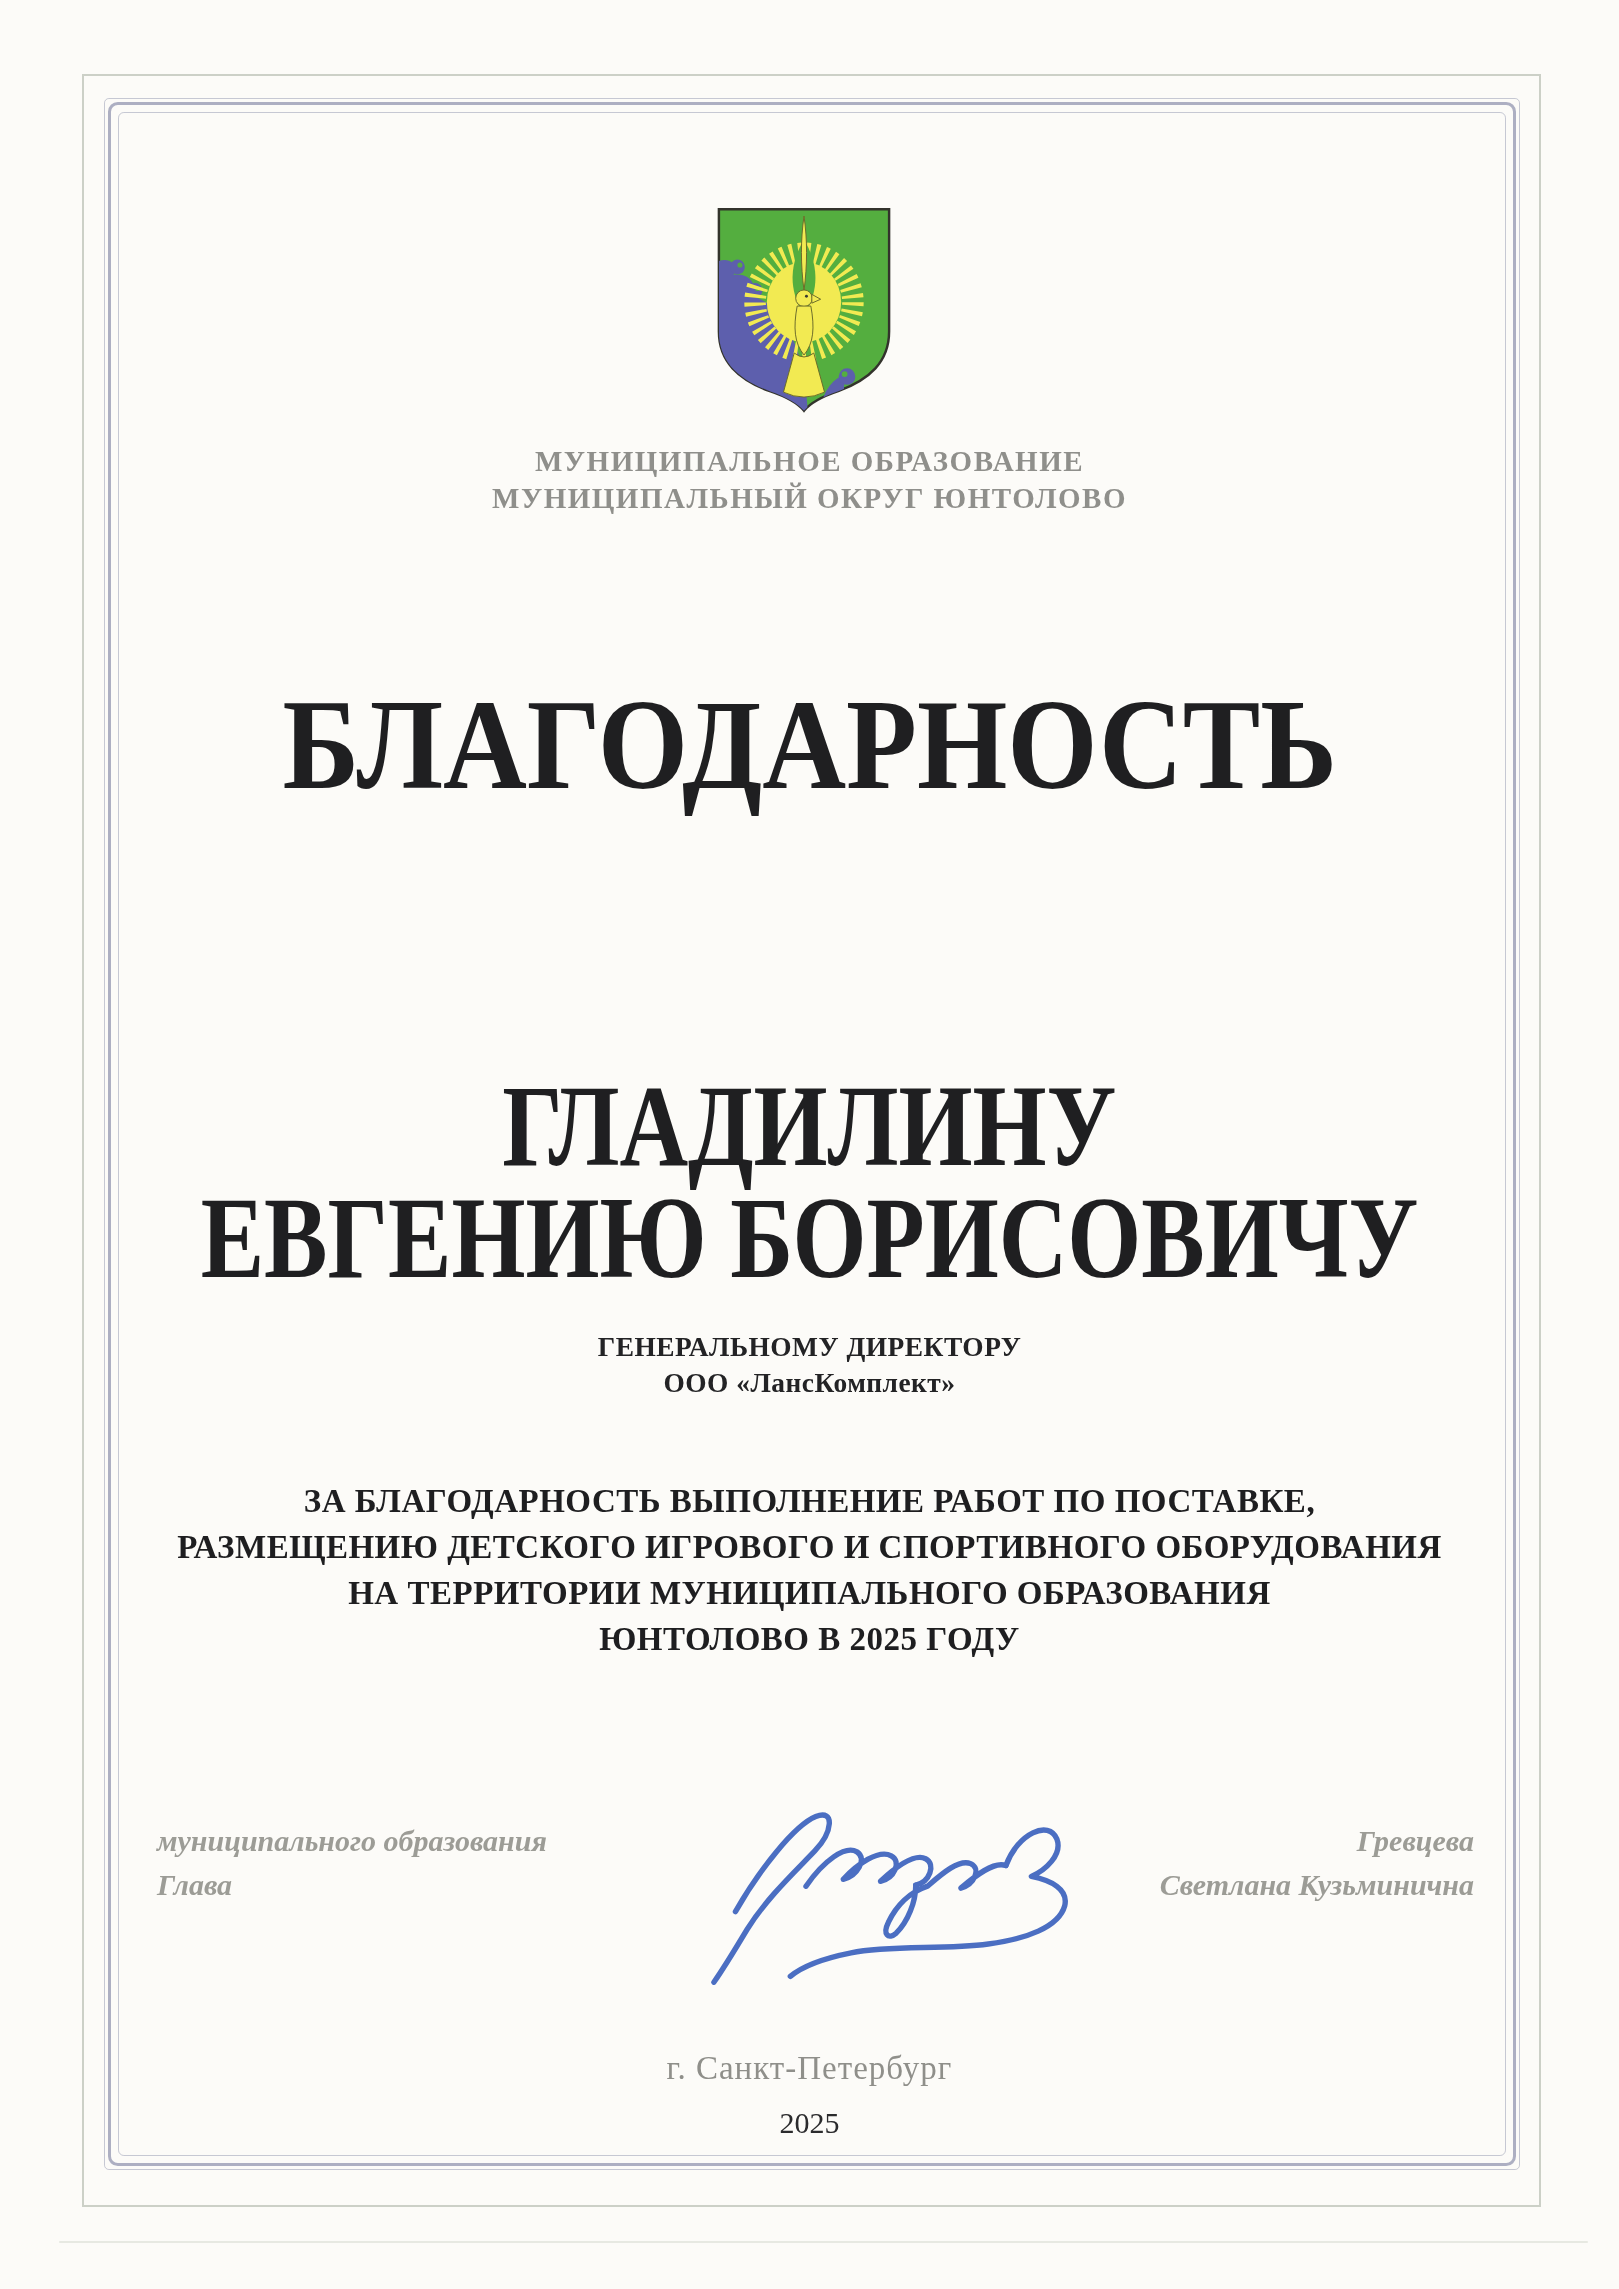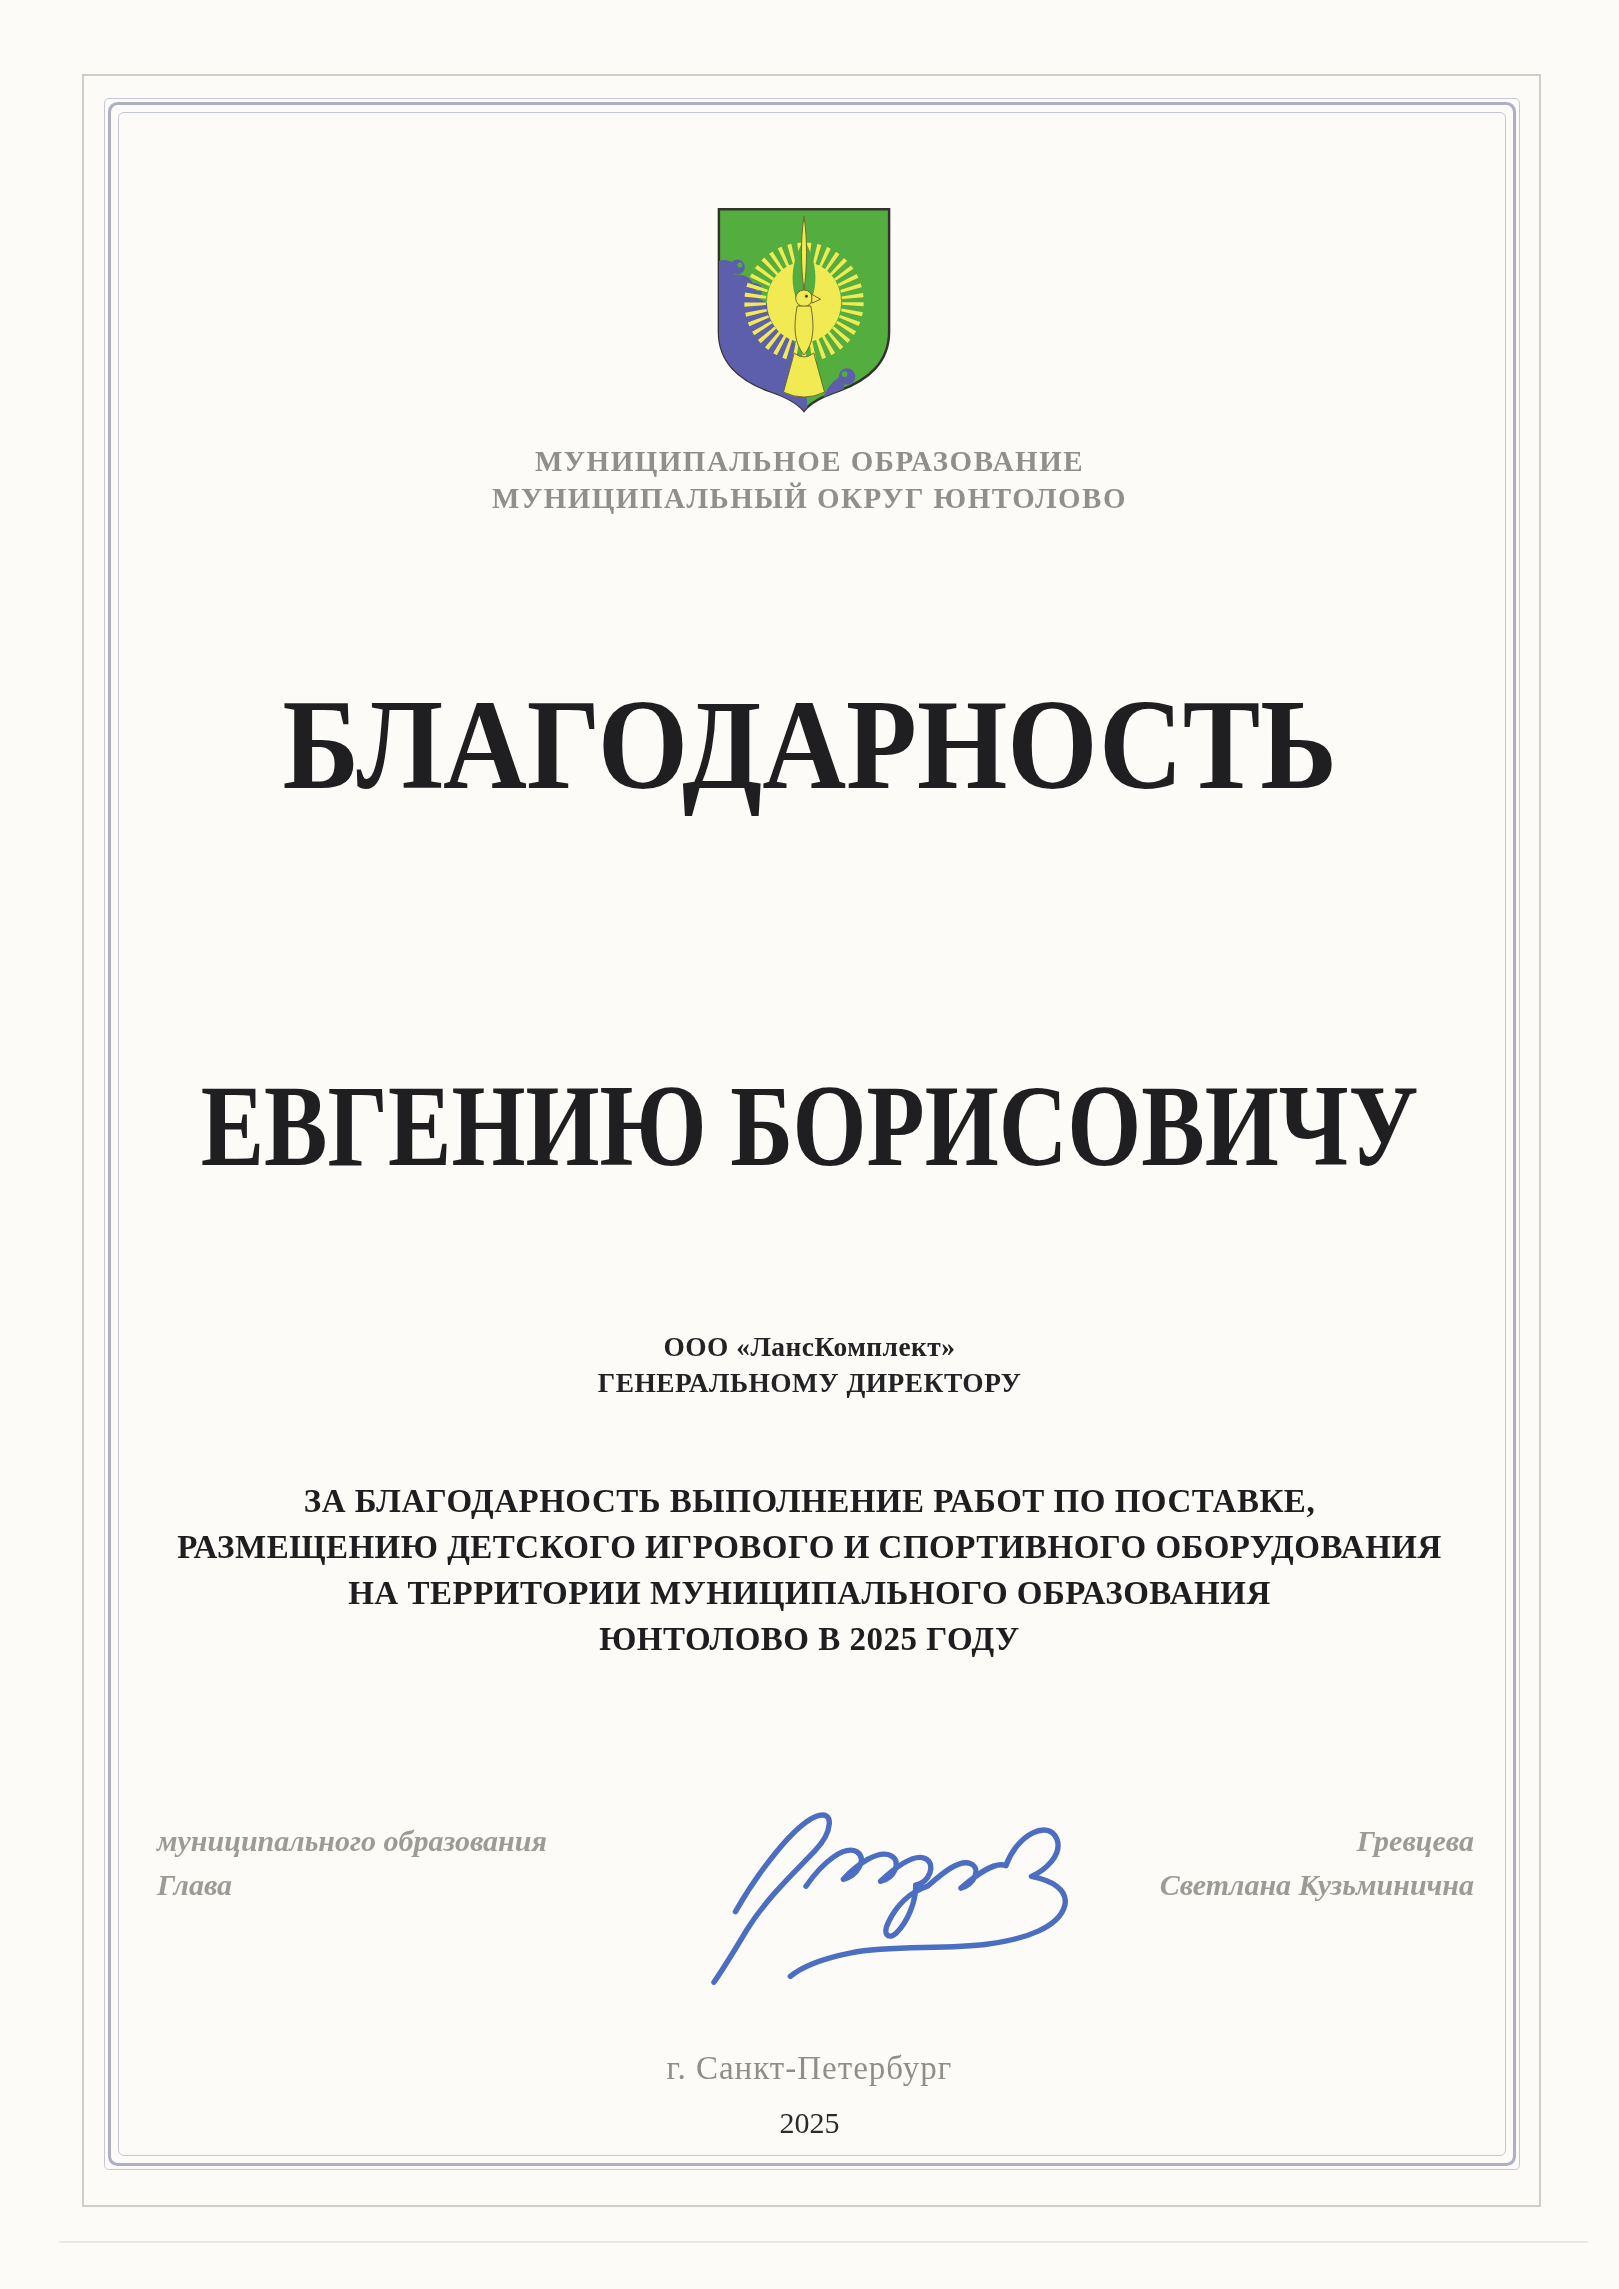--- a/index.html
+++ b/index.html
@@ -135,26 +135,27 @@
   <div class="cblock org-text">
     <div>МУНИЦИПАЛЬНОЕ ОБРАЗОВАНИЕ</div>
     <div>МУНИЦИПАЛЬНЫЙ ОКРУГ ЮНТОЛОВО</div>
   </div>
 
   <div class="cblock main-title">
     <span class="squeeze">БЛАГОДАРНОСТЬ</span>
   </div>
 
   <div class="cblock recipient">
+    <div><span class="squeeze">ГЛАДИЛИНУ</span></div>
     <div><span class="squeeze">ЕВГЕНИЮ БОРИСОВИЧУ</span></div>
   </div>
 
   <div class="cblock position-block">
+    <div>ГЕНЕРАЛЬНОМУ ДИРЕКТОРУ</div>
     <div>ООО «ЛансКомплект»</div>
-    <div>ГЕНЕРАЛЬНОМУ ДИРЕКТОРУ</div>
   </div>
 
   <div class="cblock body-block">
     <div>ЗА БЛАГОДАРНОСТЬ ВЫПОЛНЕНИЕ РАБОТ ПО ПОСТАВКЕ,</div>
     <div>РАЗМЕЩЕНИЮ ДЕТСКОГО ИГРОВОГО И СПОРТИВНОГО ОБОРУДОВАНИЯ</div>
     <div>НА ТЕРРИТОРИИ МУНИЦИПАЛЬНОГО ОБРАЗОВАНИЯ</div>
     <div>ЮНТОЛОВО В 2025 ГОДУ</div>
   </div>
 
   <div class="signer-left">

